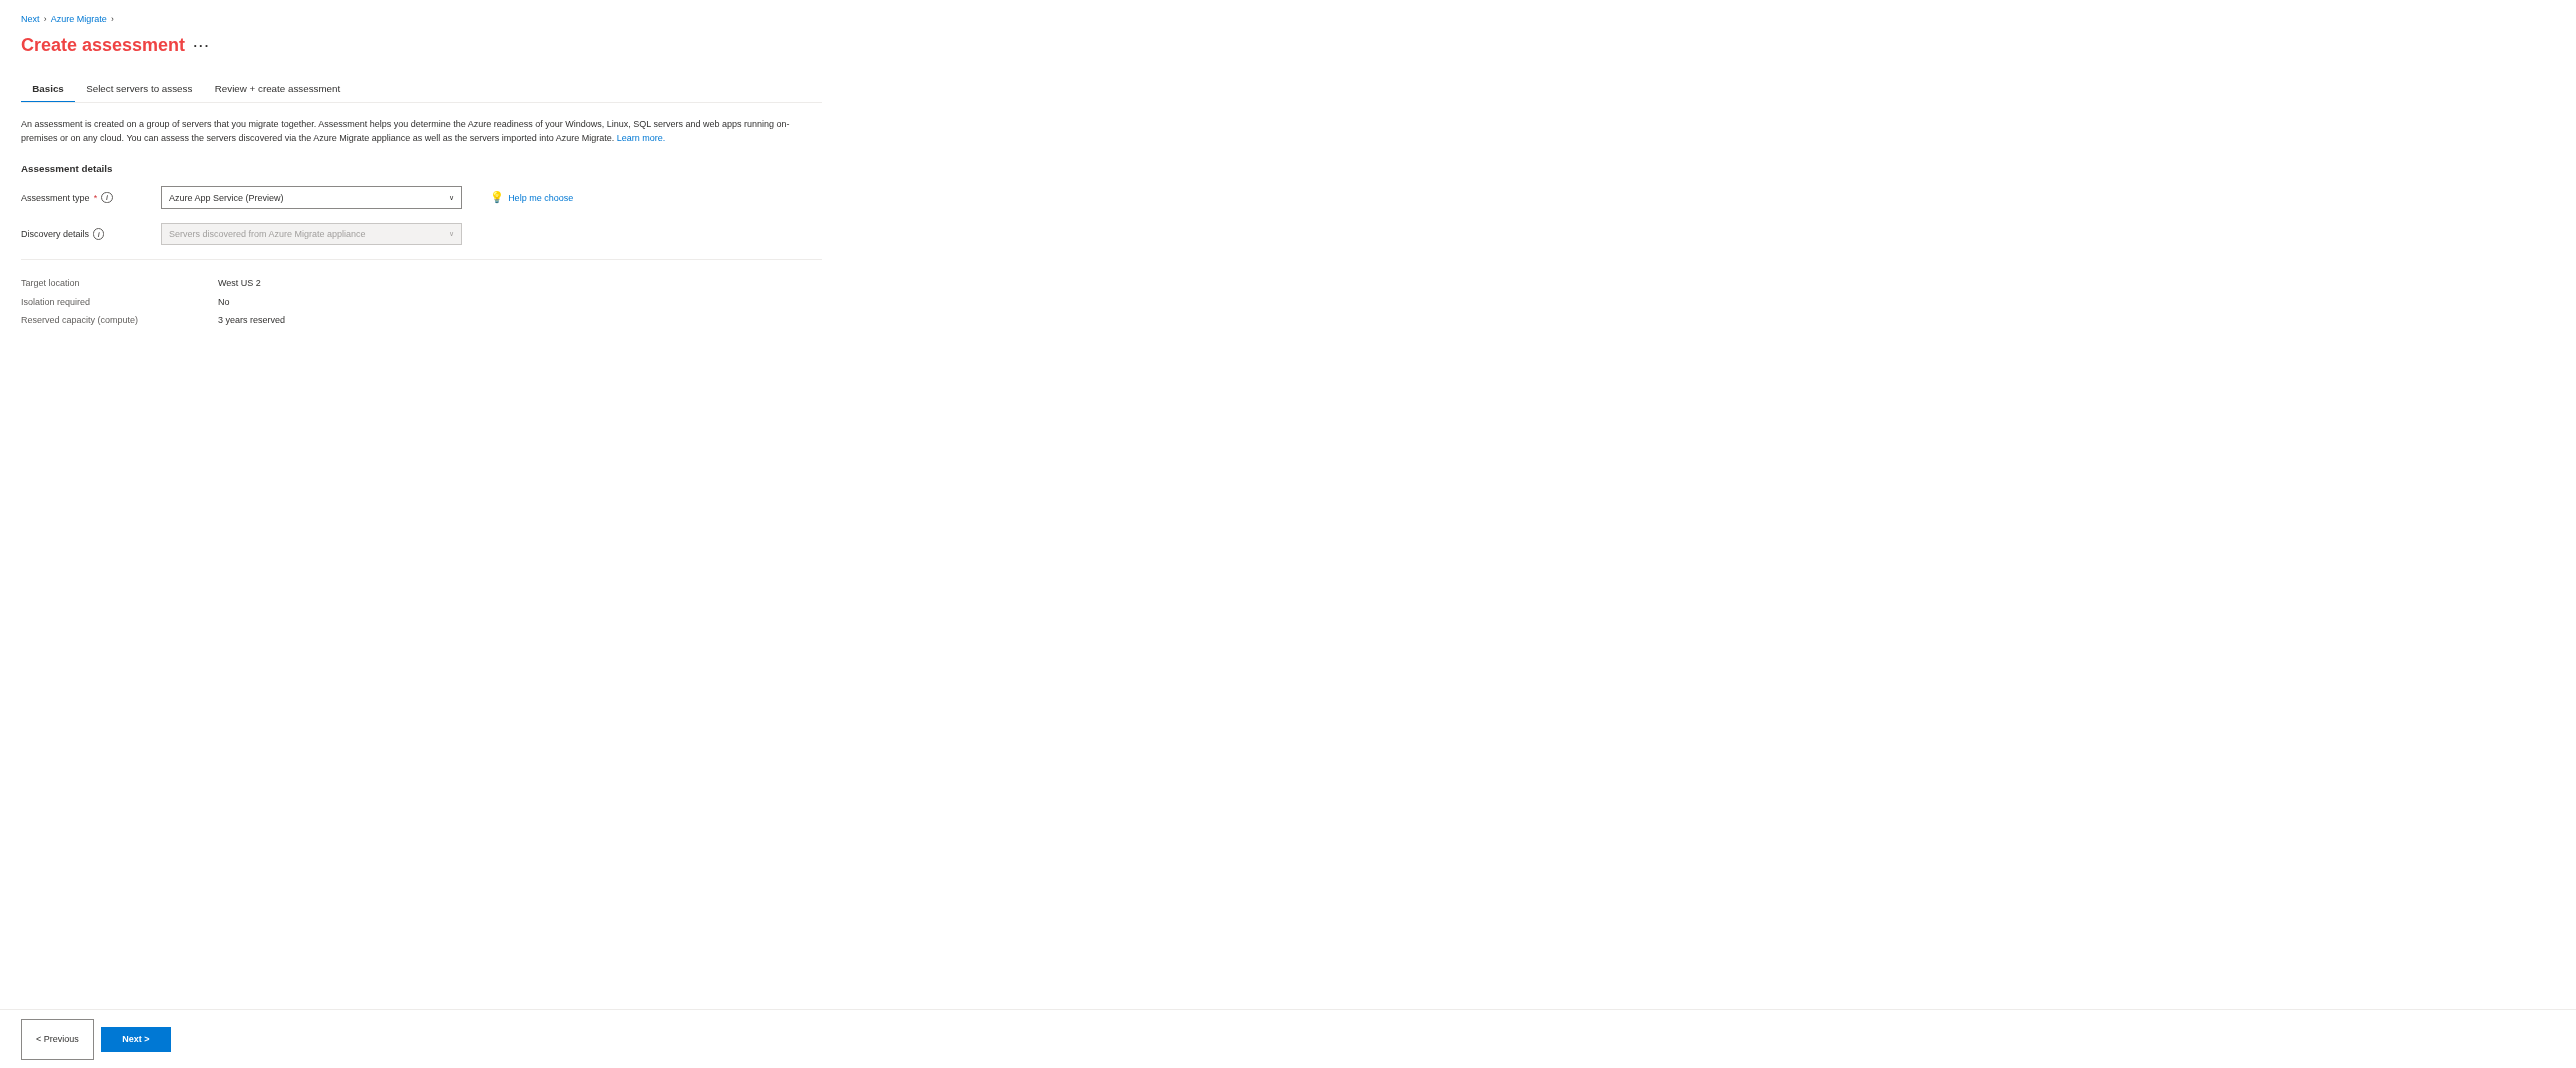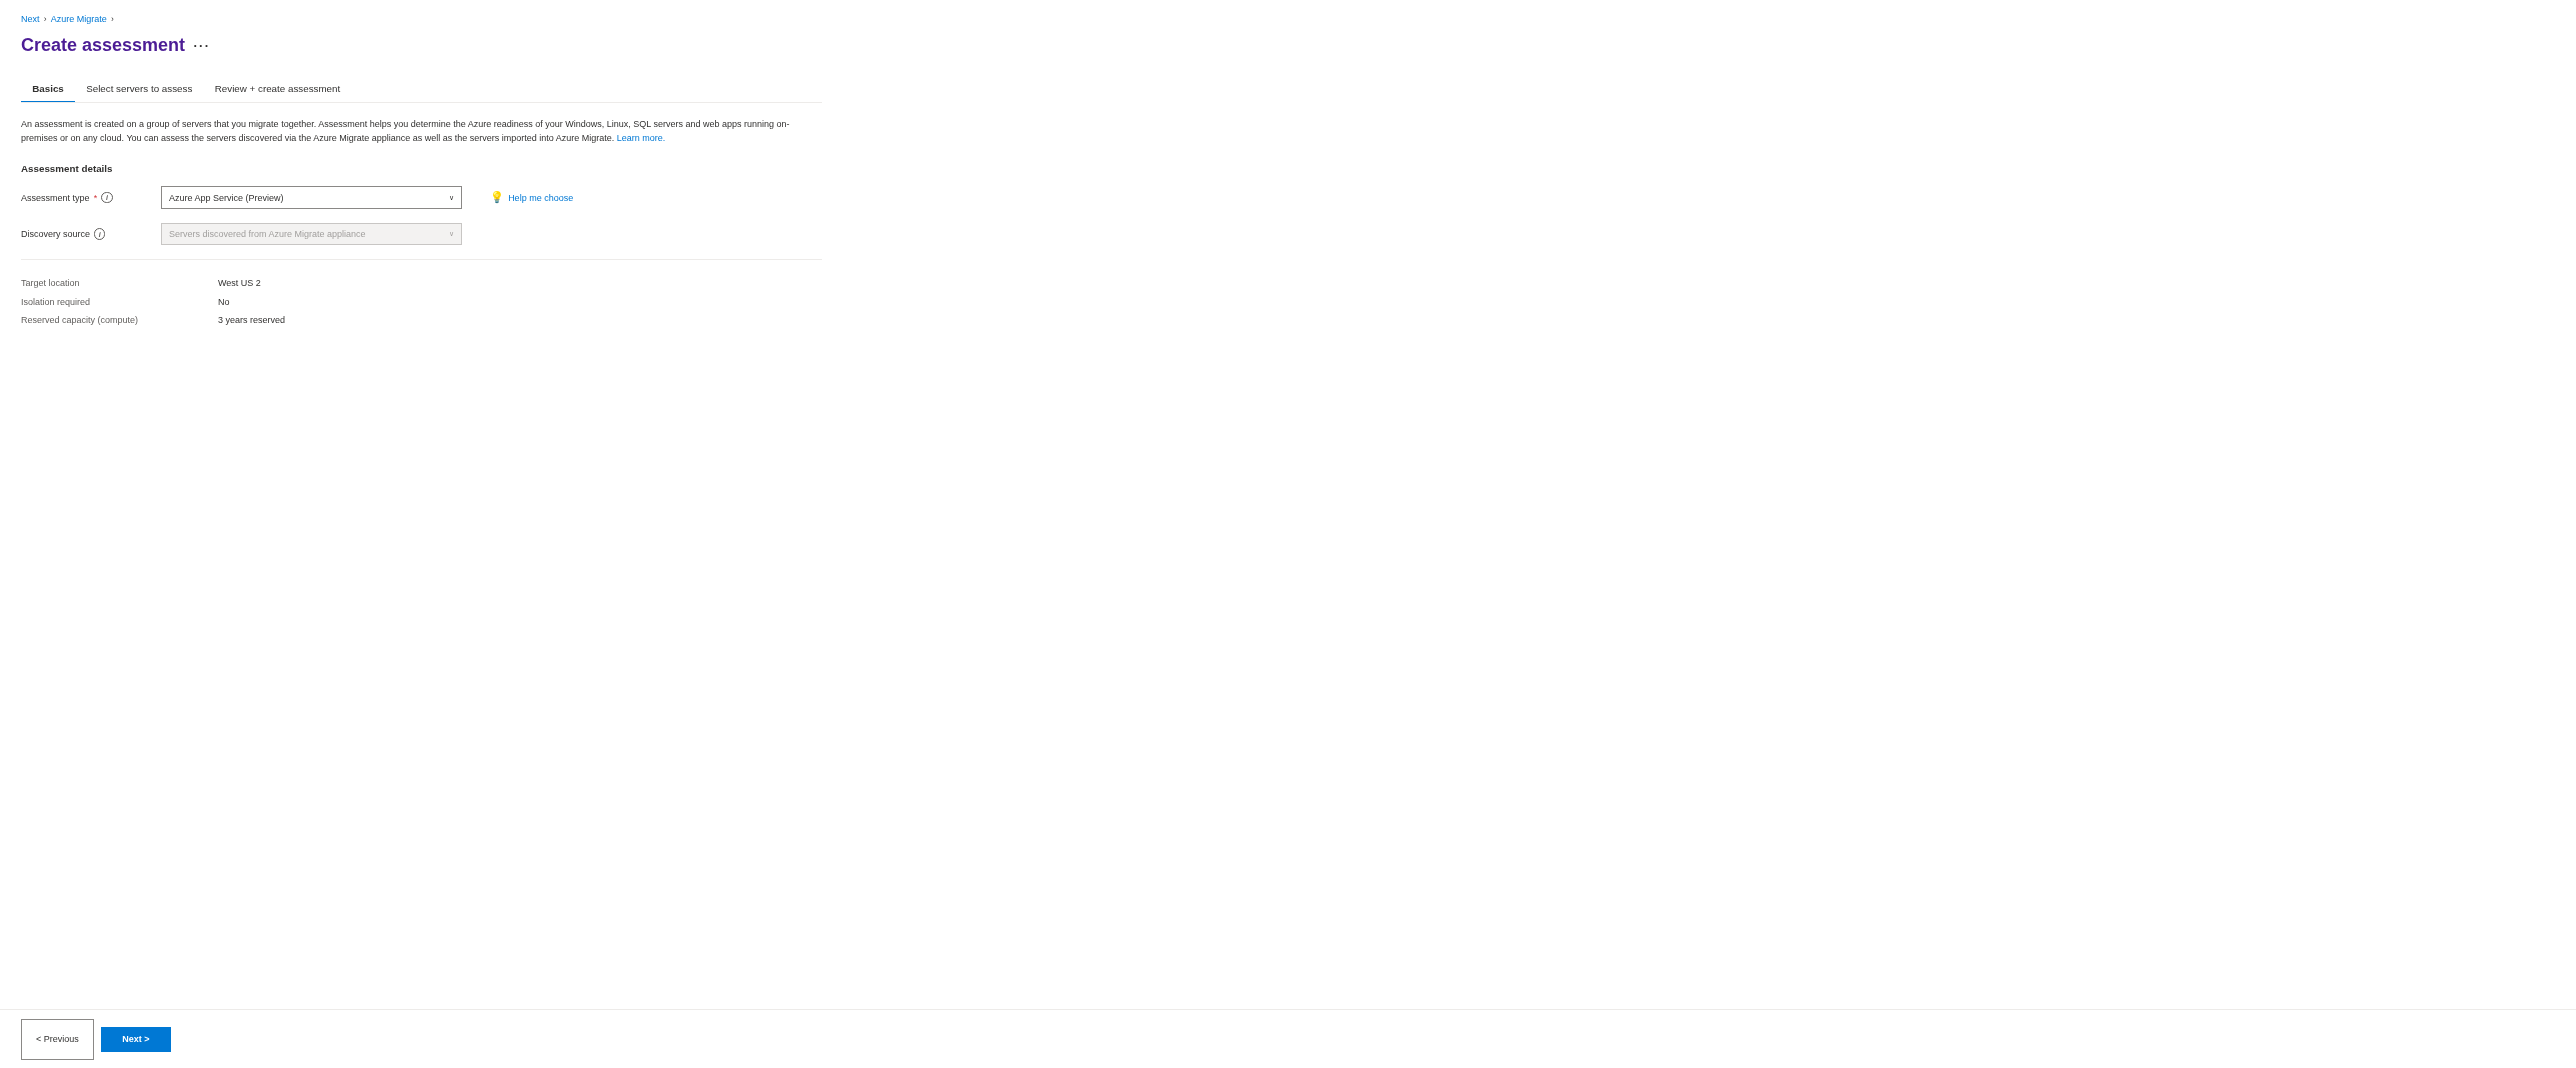--- a/index.html
+++ b/index.html
@@ -44,21 +44,21 @@
     .page-header {
       display: flex;
       align-items: center;
       gap: 8.4px;
       margin-bottom: 19.7px;
     }
 
     .page-title {
       font-size: 18px;
       font-weight: 600;
-      color: #4c1d95;
+      color: #ef4444;
     }
 
     .more-options {
       color: #323130;
       font-size: 12.6px;
       cursor: pointer;
       letter-spacing: 1.4px;
       font-weight: bold;
     }
 
@@ -325,21 +325,21 @@
       <span class="dropdown-arrow">∨</span>
     </div>
     <a class="help-me-choose">
       <span class="bulb-icon">💡</span>
       <span>Help me choose</span>
     </a>
   </div>
 
   <div class="form-row">
     <div class="form-label">
-      <span>Discovery source</span>
+      <span>Discovery details</span>
       <span class="info-icon">i</span>
     </div>
     <div class="dropdown-select disabled">
       <span>Servers discovered from Azure Migrate appliance</span>
       <span class="dropdown-arrow disabled">∨</span>
     </div>
   </div>
 
   <hr class="divider">
 

